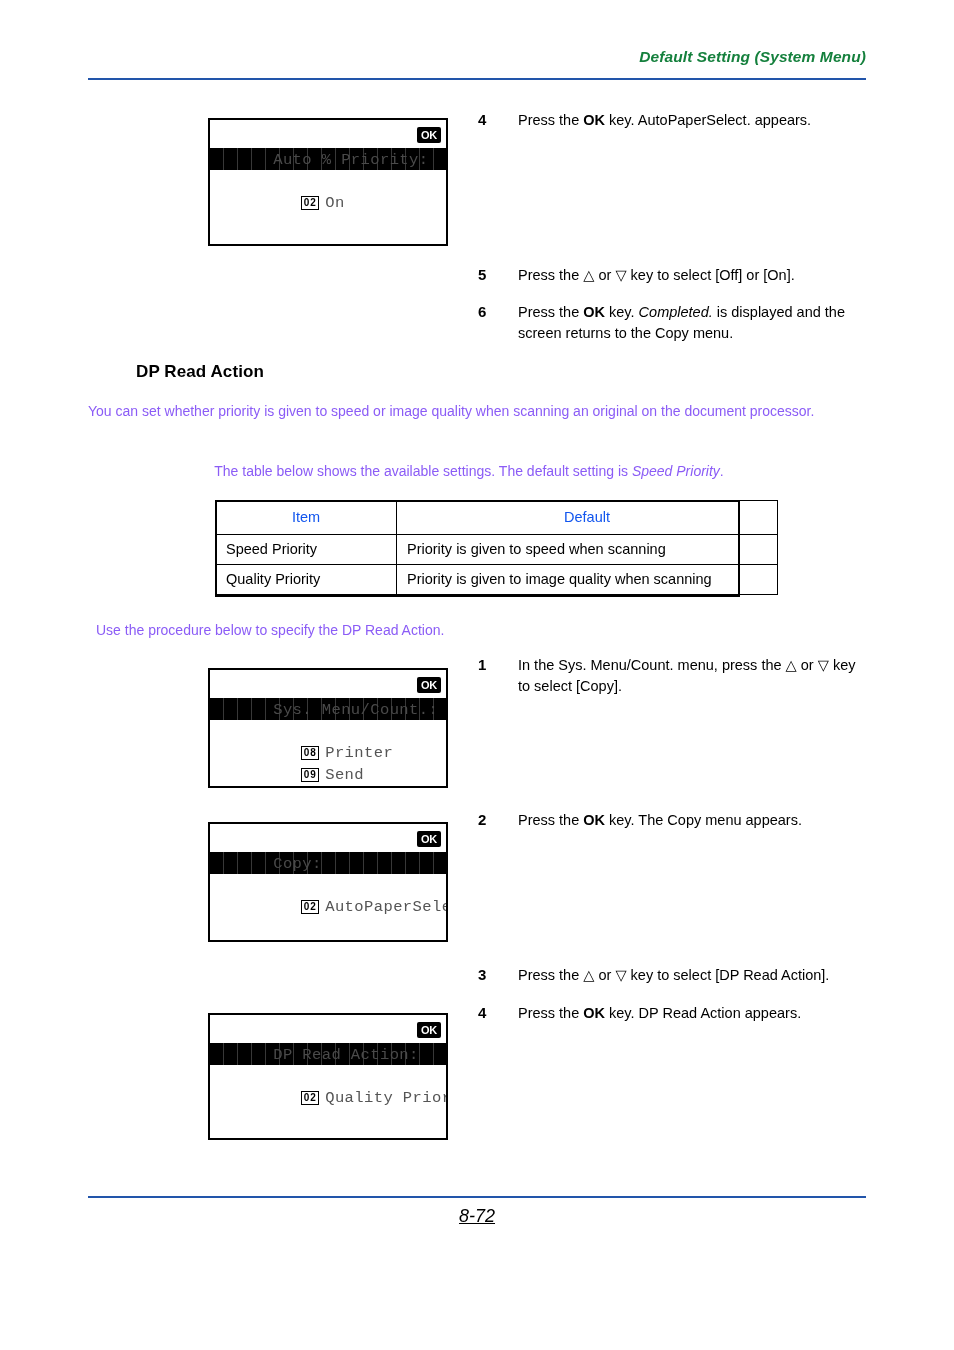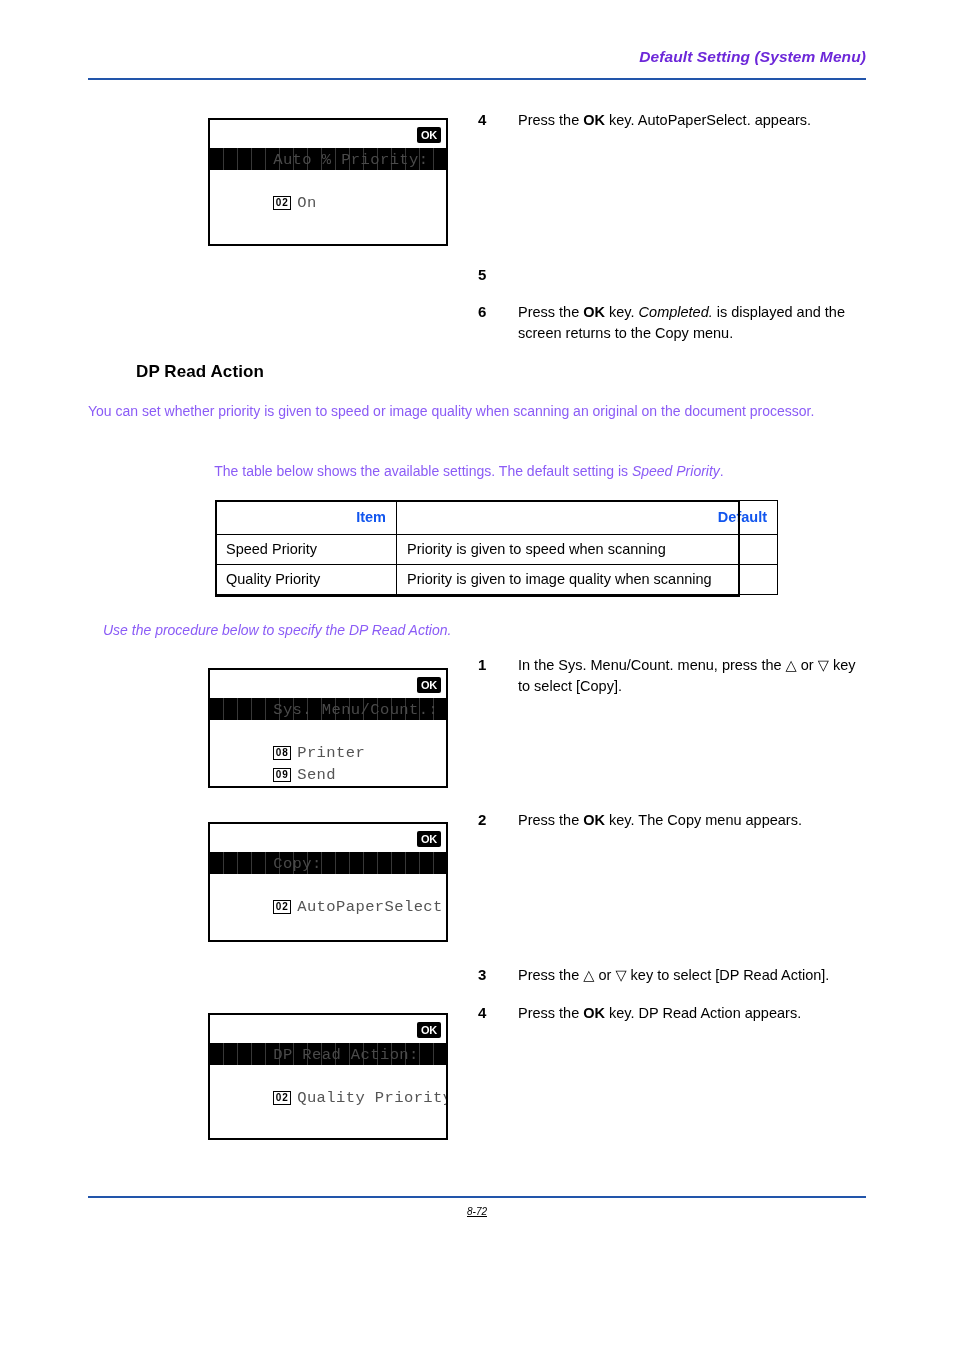--- a/index.html
+++ b/index.html
@@ -32,21 +32,21 @@
     height: 34px;
   }
   .header-title {
     position: absolute;
     right: 0;
     top: 0;
     font-size: 15.5px;
     font-style: italic;
     font-weight: bold;
     letter-spacing: 0.1px;
-    color: #6d28d9;
+    color: #15803d;
     white-space: nowrap;
   }
   .header-rule {
     position: absolute;
     left: 88px;
     top: 78px;
     width: 778px;
     height: 2px;
     background: #2255aa;
   }
@@ -59,21 +59,21 @@
     width: 778px;
     height: 2px;
     background: #2255aa;
   }
   .footer-page {
     position: absolute;
     left: 0;
     top: 1206px;
     width: 954px;
     text-align: center;
-    font-size: 10px;
+    font-size: 18px;
     font-style: italic;
     color: #000;
     text-decoration: underline;
   }
 
   
   .lcd {
     position: absolute;
     box-sizing: border-box;
     border: 2px solid #000;
@@ -135,20 +135,21 @@
     font-weight: bold;
     line-height: 11px;
     padding: 0 1px;
     height: 14px;
     min-width: 18px;
     text-align: center;
     vertical-align: 1px;
     letter-spacing: 1px;
     position: relative;
     z-index: 2;
+    margin-left: 28px;
   }
   .lcd-row.selected .badge {
     border-color: #fff;
     background: #fff;
     color: #000;
   }
 
   
   .lcd-nav {
     position: absolute;
@@ -221,23 +222,23 @@
     font-size: 14.5px;
   }
   .tbl td, .tbl th {
     border: 1px solid #000;
     padding: 6px 10px 7px 10px;
     font-weight: normal;
     text-align: left;
     vertical-align: middle;
   }
   .tbl .hdr {
-    text-align: right;
+    text-align: center;
     color: #1155ee;
-    font-weight: bold;
+    font-weight: normal;
     padding-top: 8px;
     padding-bottom: 9px;
   }
   .tbl-outer {
     position: absolute;
     box-sizing: border-box;
     border: 2.5px solid #000;
     pointer-events: none;
   }
   .col-item { width: 160px; }
@@ -270,20 +271,21 @@
     </div>
   </div>
 
   <div class="step" style="left:478px; top:110px; width:400px;">
     <span class="step-num">4</span>
     <span class="step-text"><span>Press the </span><span class="b">OK</span><span> key. AutoPaperSelect. appears.</span></span>
   </div>
 
   <div class="step" style="left:478px; top:265px; width:400px;">
     <span class="step-num">5</span>
+    <span class="step-text"><span>Press the </span><span>△</span><span> or </span><span>▽</span><span> key to select [Off] or [On].</span></span>
   </div>
 
   <div class="step" style="left:478px; top:302px; width:390px;">
     <span class="step-num">6</span>
     <span class="step-text"><span>Press the </span><span class="b">OK</span><span> key. </span><span class="i">Completed.</span><span> is displayed and the screen returns to the Copy menu.</span></span>
   </div>
 
   <div class="h2" style="left:88px; top:362px;">DP Read Action</div>
 
   <div class="para" style="left:88px; top:401px; width:762px;">You can set whether priority is given to speed or image quality when scanning an original on the document processor.</div>
@@ -303,21 +305,21 @@
         <td>Priority is given to speed when scanning</td>
       </tr>
       <tr>
         <td>Quality Priority</td>
         <td>Priority is given to image quality when scanning</td>
       </tr>
     </tbody>
   </table>
   <div class="tbl-outer" style="left:215px; top:500px; width:525px; height:97px;"></div>
 
-  <div class="para" style="left:103px; top:620px; width:762px;font-style:italic;">Use the procedure below to specify the DP Read Action.</div>
+  <div class="para" style="left:96px; top:620px; width:762px;">Use the procedure below to specify the DP Read Action.</div>
 
   <div class="lcd" style="left:208px; top:668px; width:240px; height:120px;">
     <div class="lcd-row title">
       <span class="rowtext">Sys. Menu/Count.:</span>
       <span class="lcd-nav">
         
       </span>
       <span class="lcd-ok">OK</span>
     </div>
     <div class="lcd-row selected">

